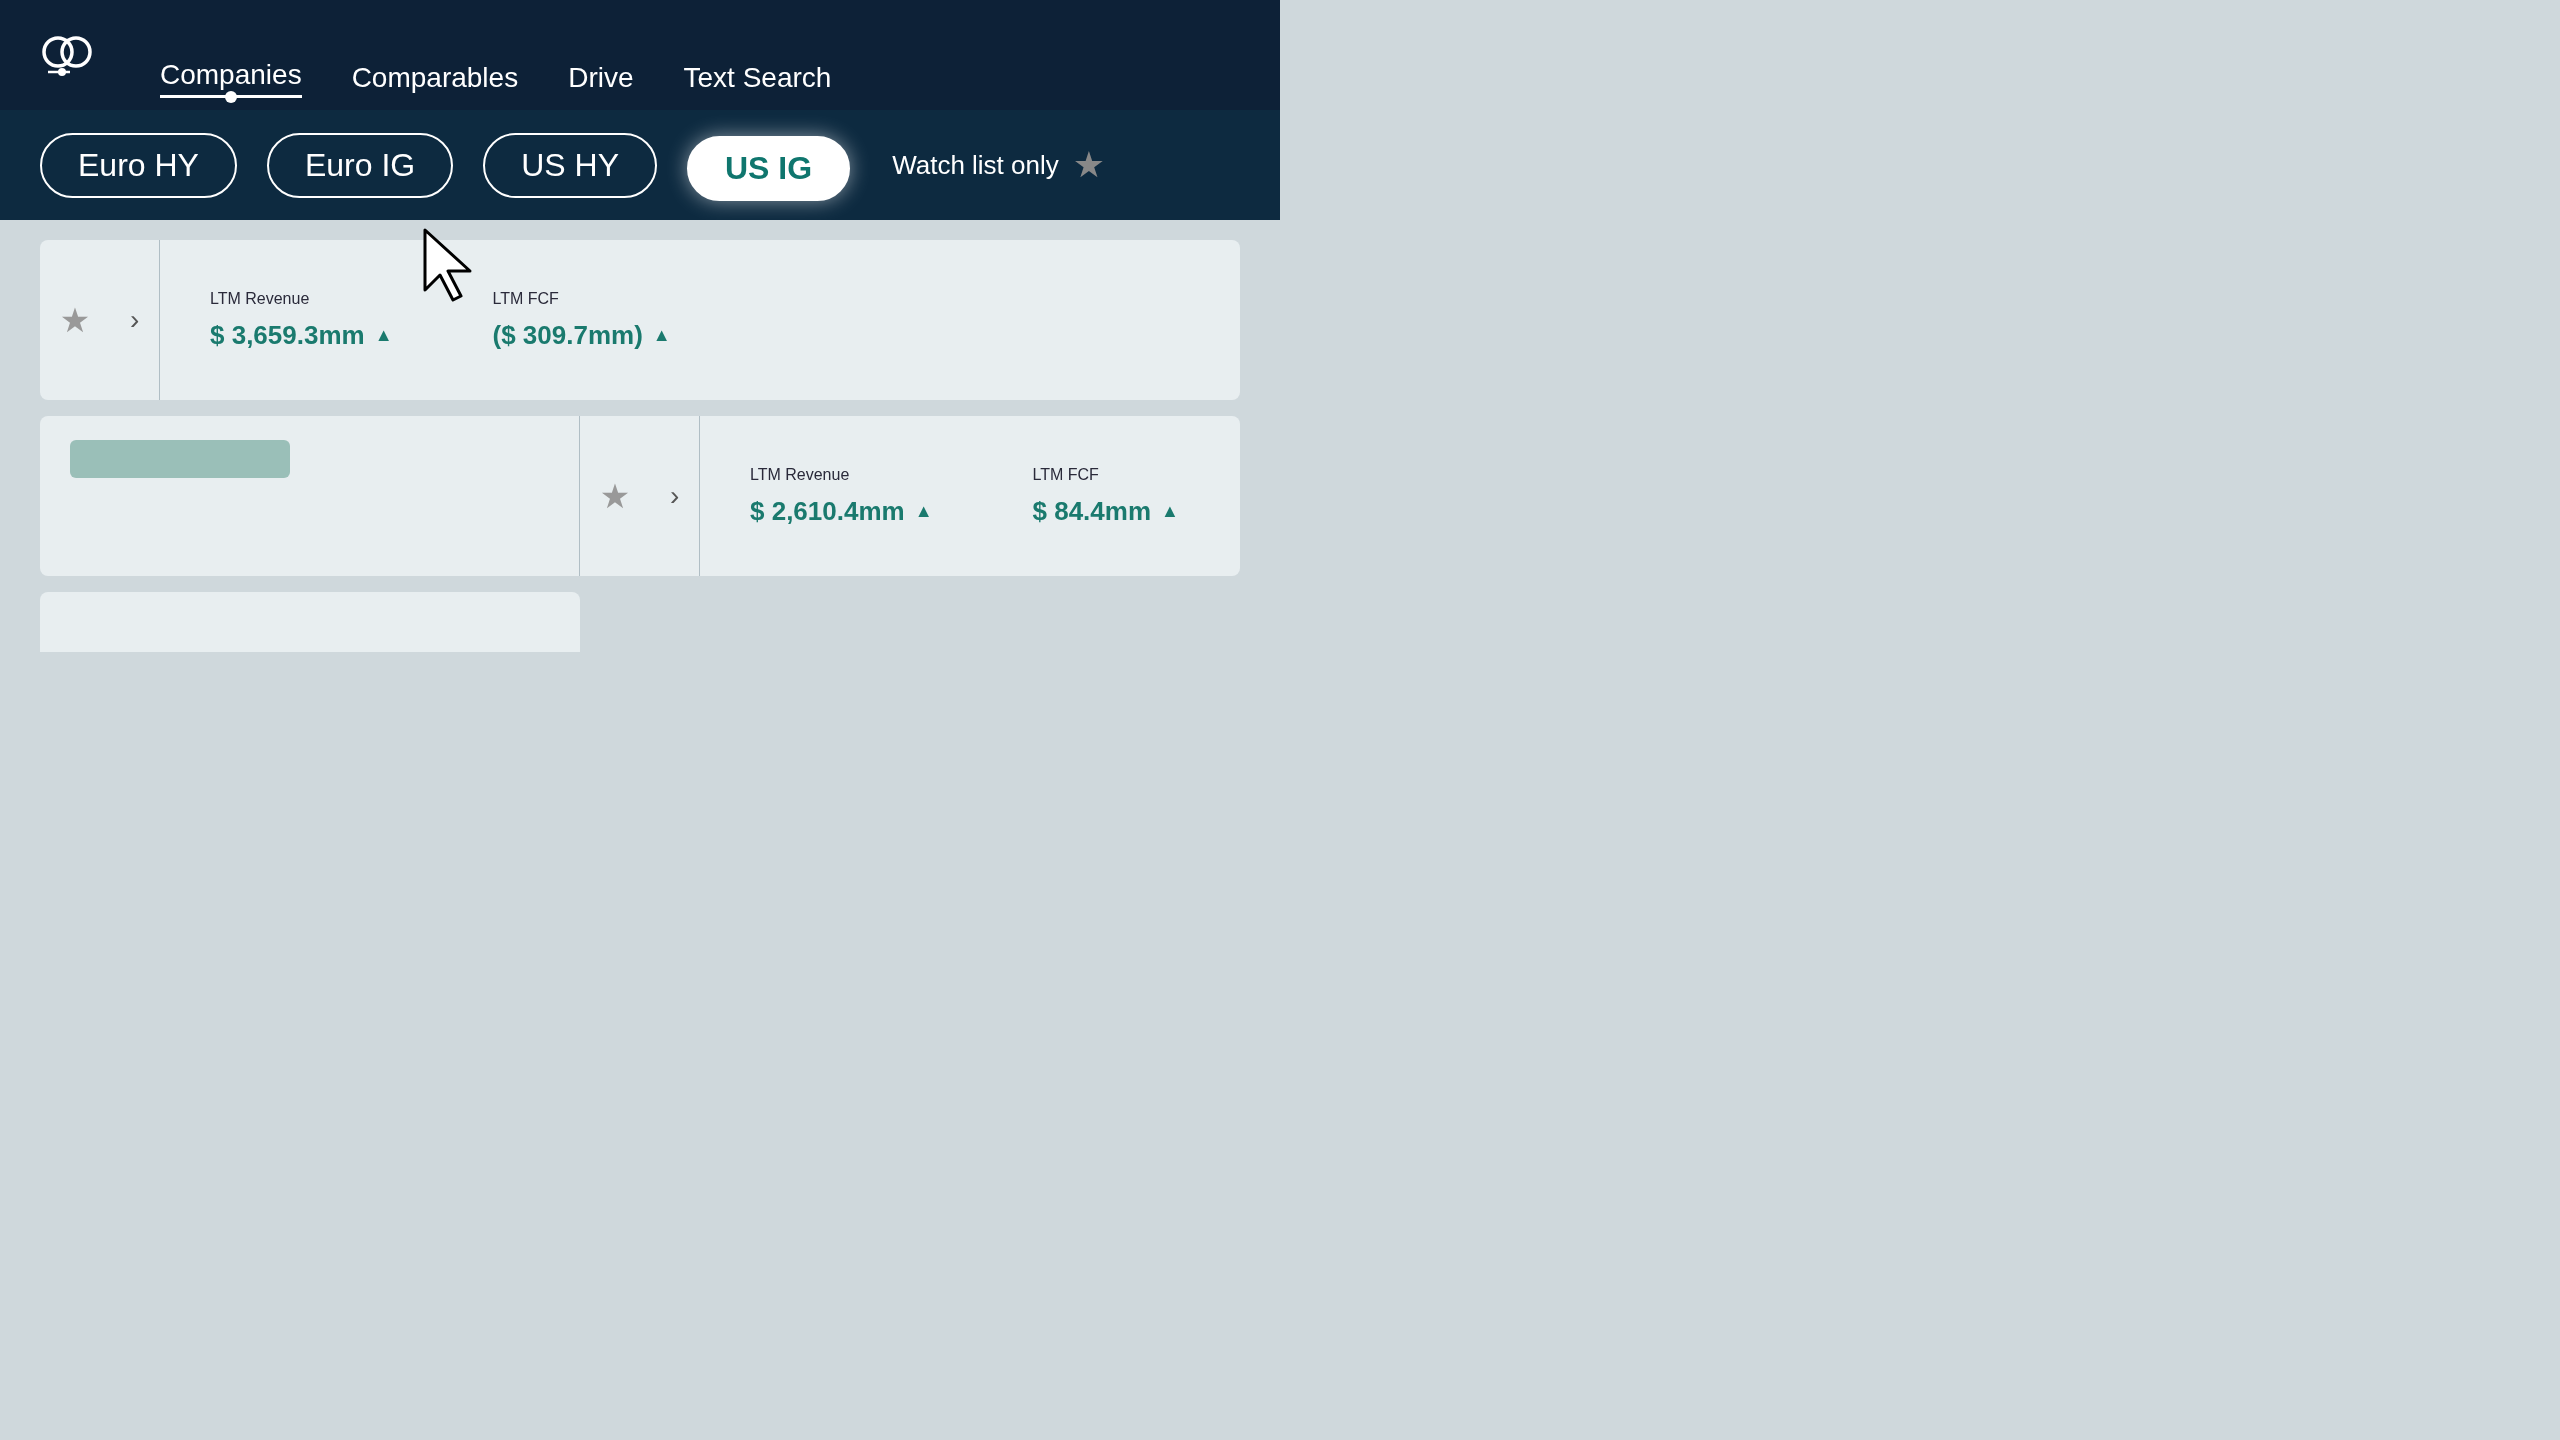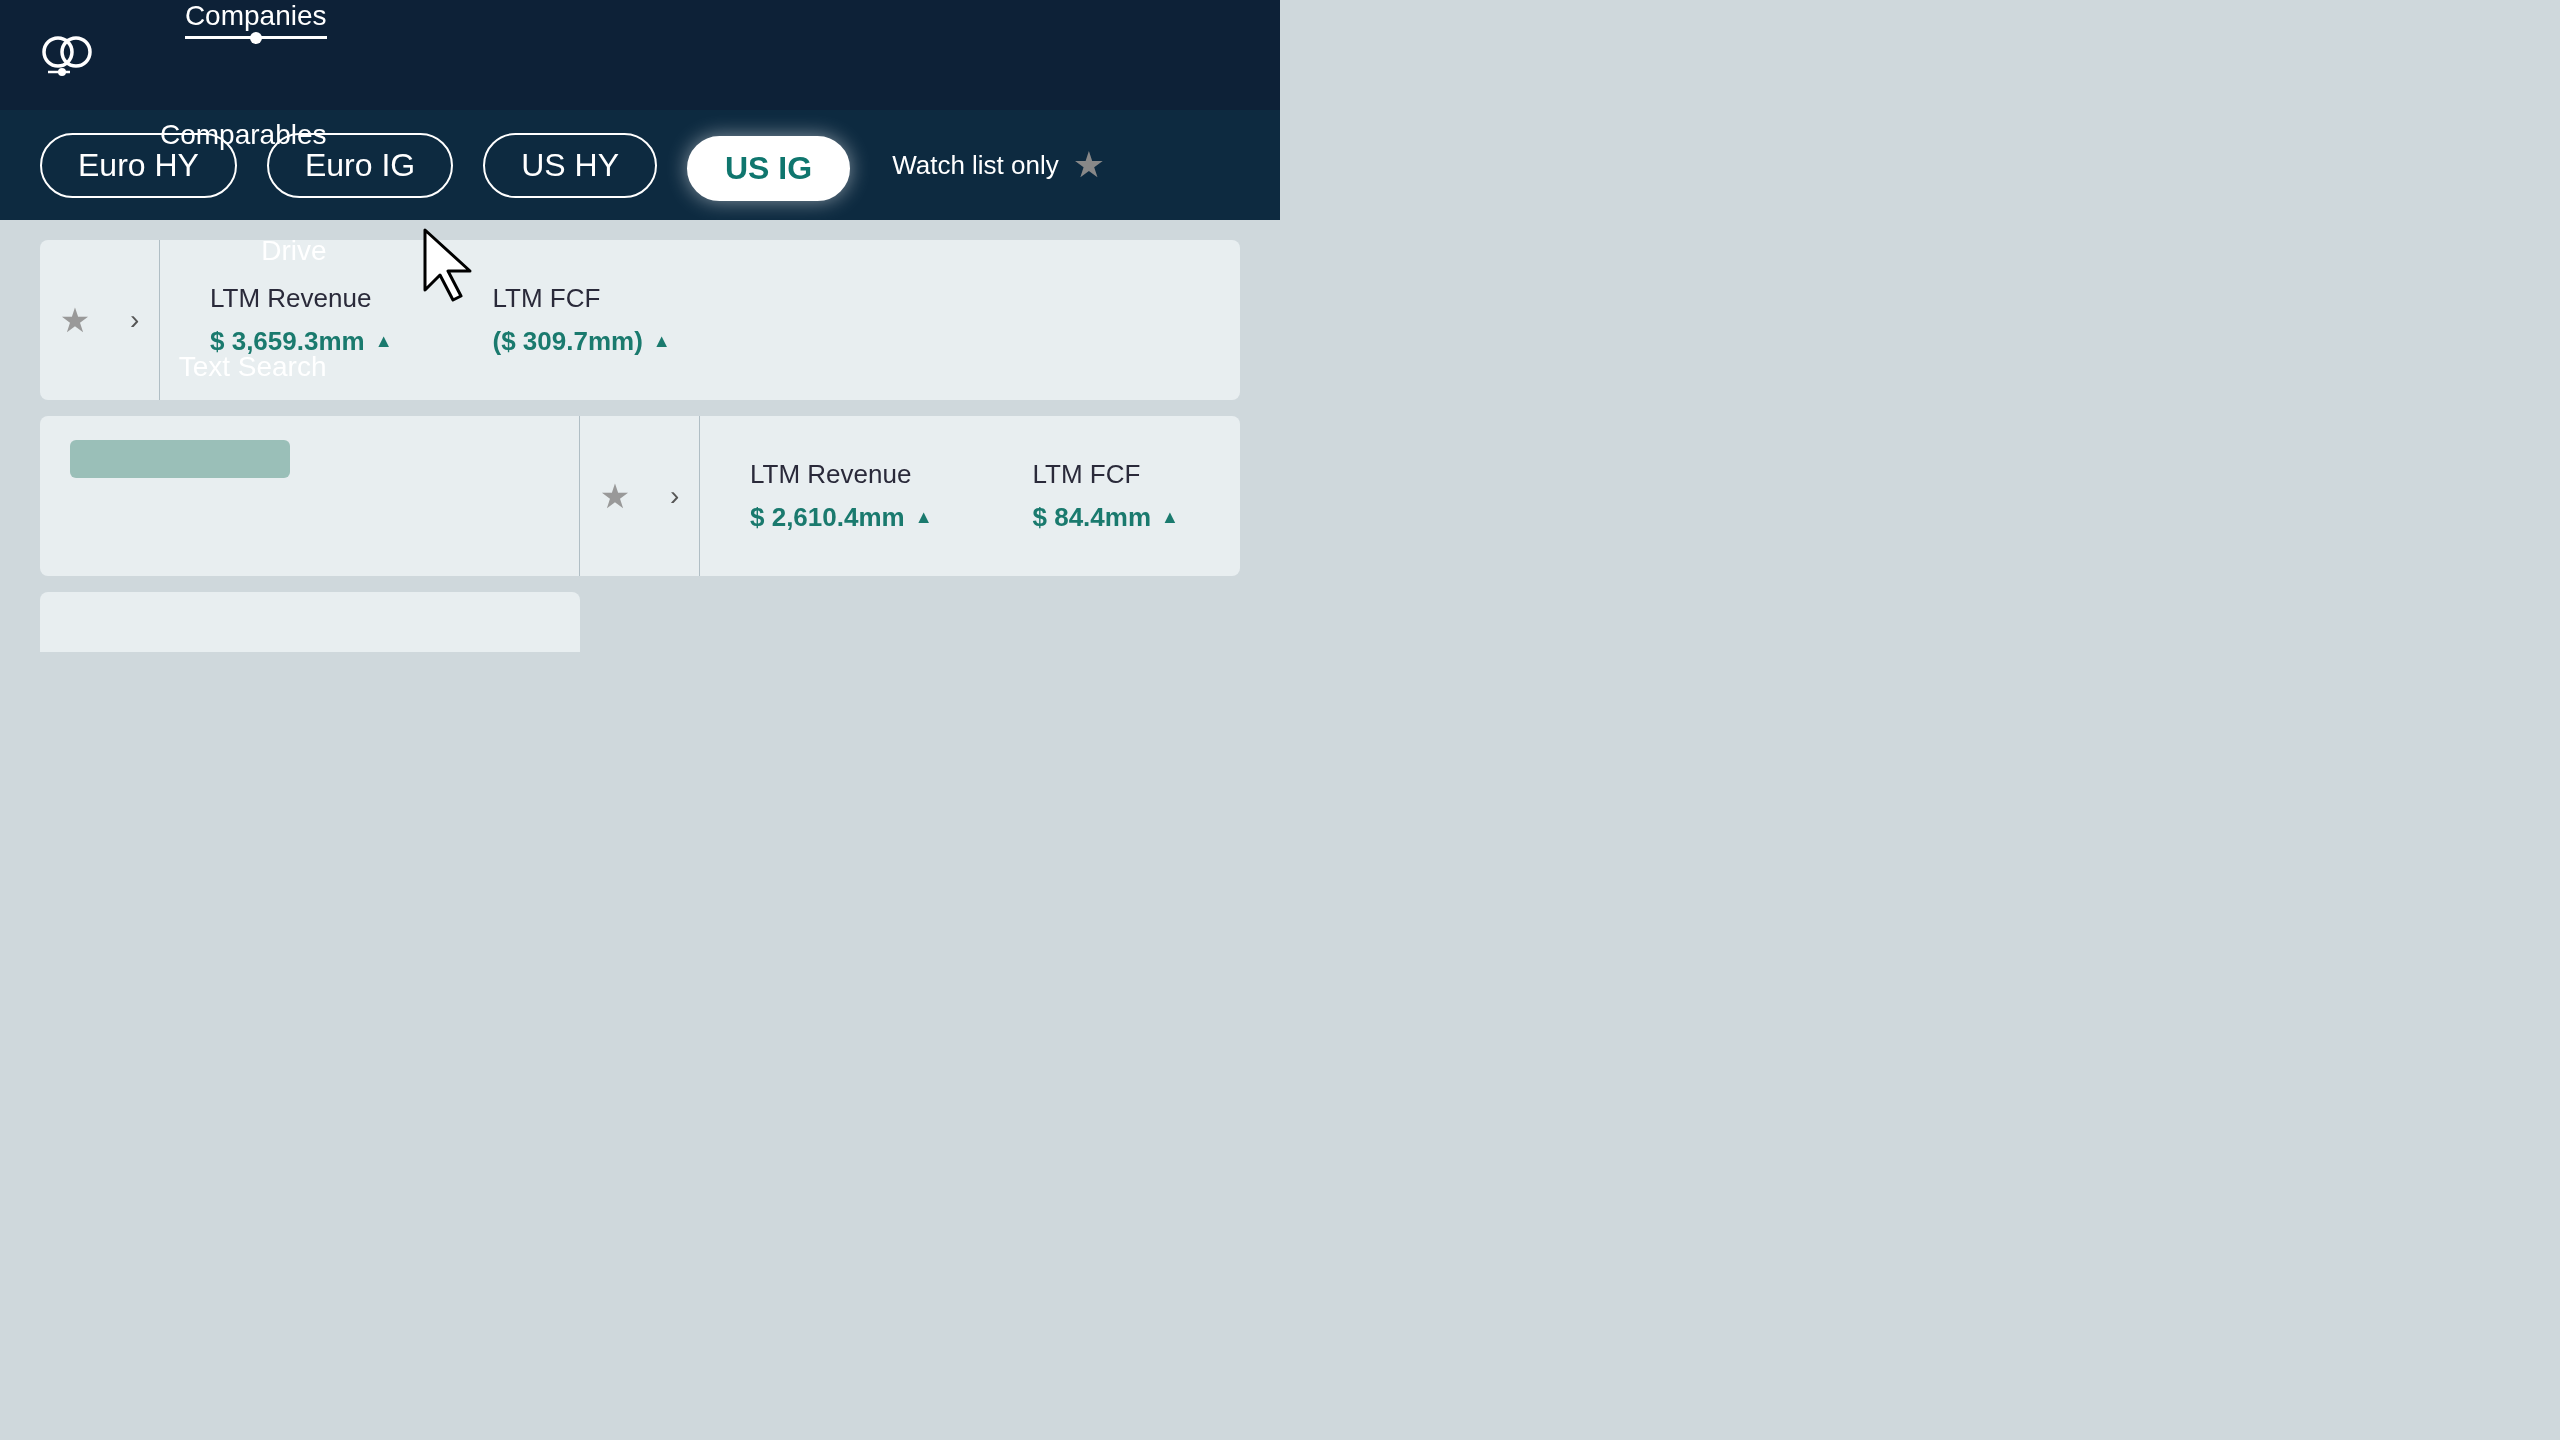--- a/index.html
+++ b/index.html
@@ -33,25 +33,24 @@
       gap: 0;
     }
 
     .logo svg {
       width: 60px;
       height: 50px;
     }
 
     .nav-links {
       display: flex;
-      gap: 80px;
+      gap: 50px;
       align-items: flex-end;
       height: 100%;
       padding-bottom: 12px;
-      flex-direction: column;
     }
 
     .nav-item {
       color: #ffffff;
       font-size: 28px;
       font-weight: 400;
       cursor: pointer;
       text-decoration: none;
       padding-bottom: 4px;
       position: relative;
@@ -193,21 +192,21 @@
       gap: 100px;
     }
 
     .card-metric {
       display: flex;
       flex-direction: column;
       gap: 12px;
     }
 
     .metric-label {
-      font-size: 26px;
+      font-size: 16px;
       color: #2a2a3a;
       font-weight: 400;
     }
 
     .metric-value {
       font-size: 26px;
       color: #1a7a6e;
       font-weight: 700;
       display: flex;
       align-items: center;

